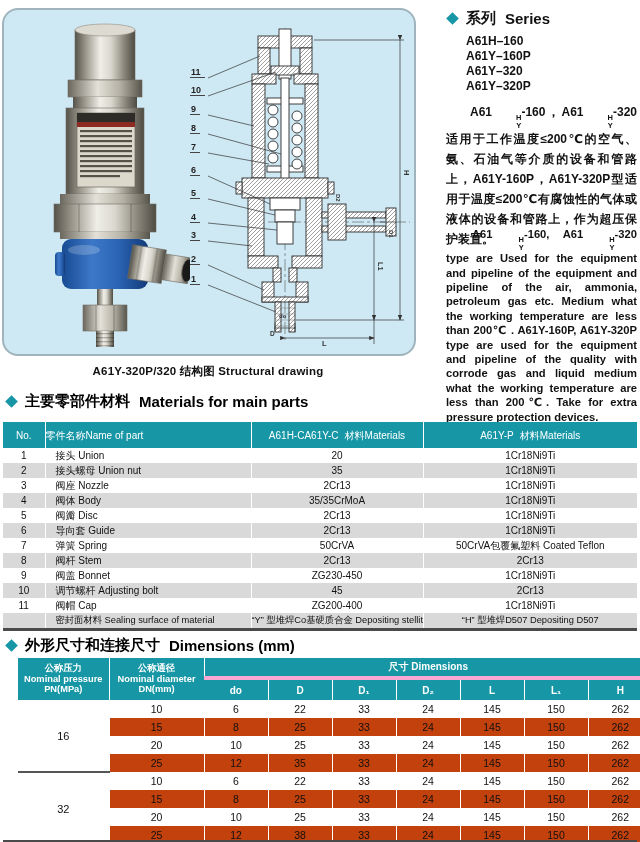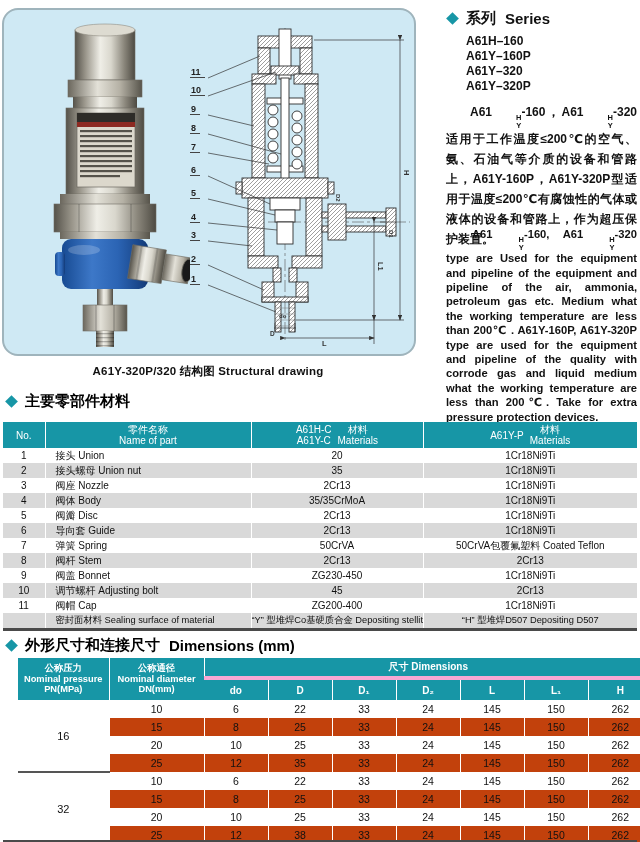--- a/index.html
+++ b/index.html
@@ -52,21 +52,21 @@
   th,td{padding:0;overflow:hidden;white-space:nowrap;}
   .mat-table{position:absolute;left:3px;top:422px;width:634px;font-size:10px;}
   .mat-table th{background:#1796a6;color:#fff;font-weight:normal;height:26px;
     border-left:1px solid #fff;font-size:10px;line-height:11px;}
   .mat-table th:first-child,.mat-table td:first-child{border-left:none;}
   .mat-table td{height:15px;text-align:center;border-left:1px solid #fff;}
   .mat-table td.name{text-align:left;padding-left:10px;}
   .mat-table tr.stripe td{background:#d9d9d9;}
   .mat-table tr.seal td{font-size:9.3px;}
   .hgroup{display:flex;justify-content:center;align-items:center;gap:6px;}
-  .stack2{display:flex;flex-direction:column;line-height:11px;}
+  .stack2{display:flex;line-height:11px;}
   .bar{position:absolute;left:3px;width:634px;background:#4a4a4a;}
   #bar1{top:628px;height:3px;}
   #bar2{top:840px;height:2px;}
   .dim-table{position:absolute;left:18px;top:658px;width:634px;font-size:10.5px;}
   .dim-table th{background:#1796a6;color:#fff;font-weight:bold;
     border-left:1px solid #fff;font-size:10px;}
   .dim-table th.grp{height:18px;border-bottom:4px solid #f9a8d4;text-align:center;}
   .dim-table th.sub{height:20px;}
   .dim-table th:first-child{border-left:none;}
   .dim-table th .l3{display:block;font-size:9.3px;line-height:10.5px;}
@@ -323,20 +323,21 @@
       <span>H</span>
       <span>Y</span>
     </span>-160, A61<span class="hy">
       <span>H</span>
       <span>Y</span>
     </span>-320 type are Used for the equipment and pipeline of the equipment and pipeline of the air, ammonia, petroleum gas etc. Medium what the working temperature are less than 200℃ . A61Y-160P, A61Y-320P type are used for the equipment and pipeline of the quality with corrode gas and liquid medium what the working temperature are less than 200℃. Take for extra pressure protection devices.</p>
 
 <div class="section-h" id="mat-heading">
   <span class="diamond"></span>
   <span>主要零部件材料</span>
+  <span class="en">Materials for main parts</span>
 </div>
 
 <table class="mat-table">
   <colgroup>
       <col style="width:42px">
       <col style="width:206px">
       <col style="width:172px">
       <col style="width:214px">
     </colgroup>
   <thead>

